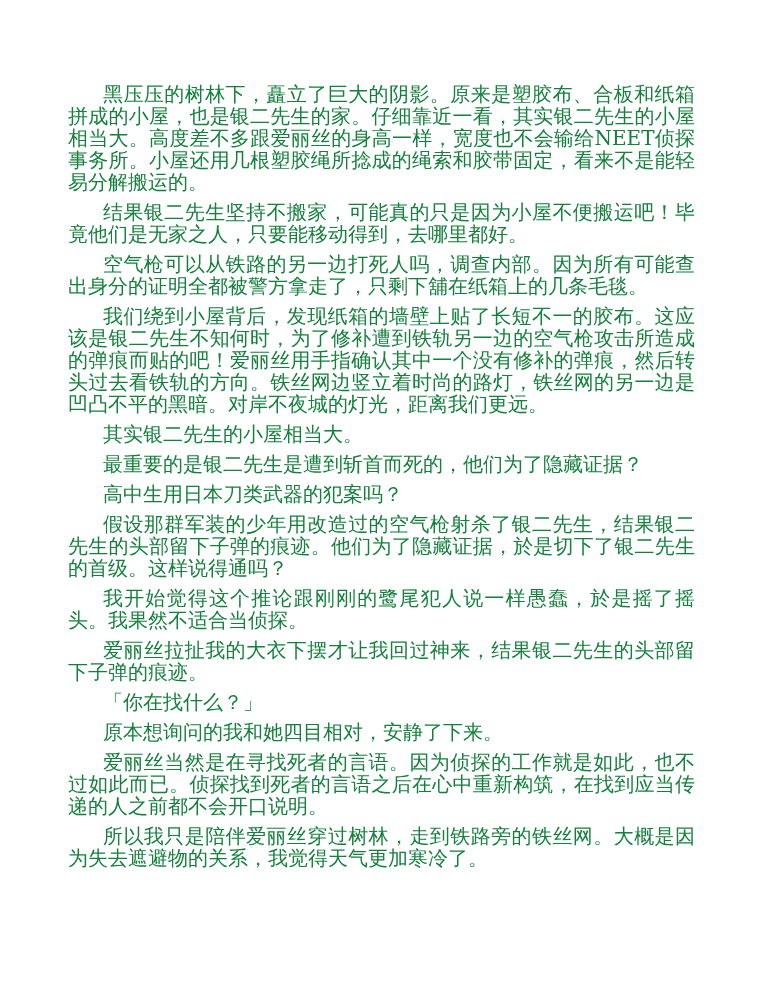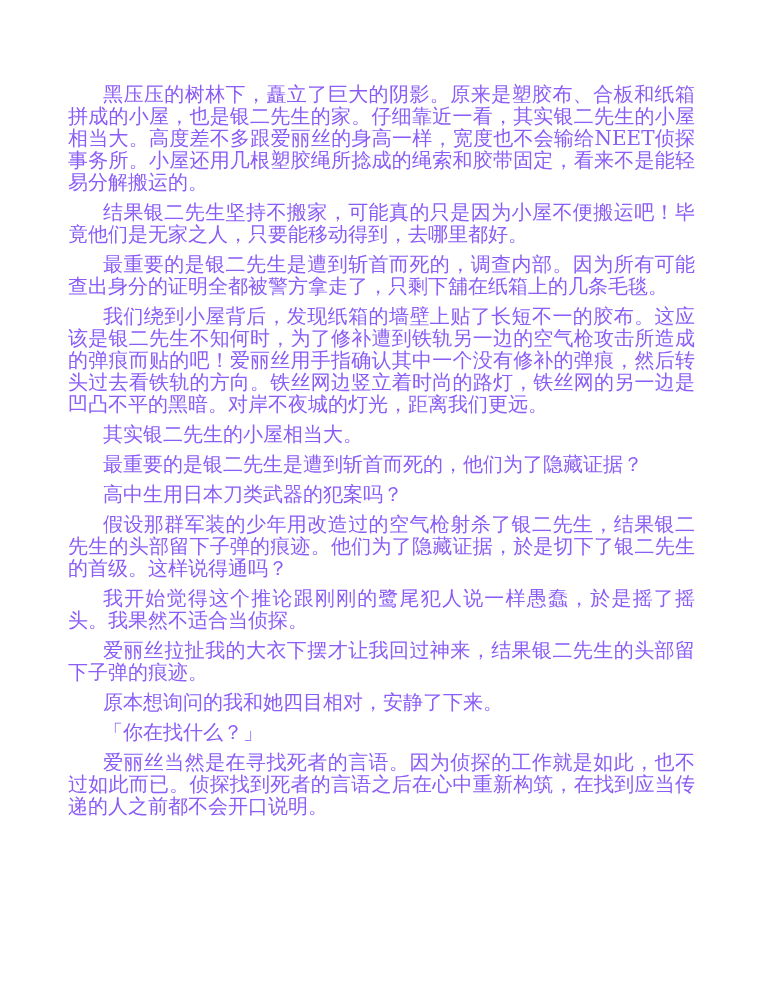--- a/index.html
+++ b/index.html
@@ -20,41 +20,42 @@
     background: #ffffff;
   }
   .text-block {
     width: 627px;
   }
   .para {
     margin: 8px 0 0 0;
     font-family: "DejaVu Serif", "Liberation Serif", serif;
     font-size: 20px;
     line-height: 22px;
-    color: #8b5cf6;
+    color: #15803d;
     text-align: justify;
     text-indent: 35px;
     word-break: break-all;
   }
   .para:first-child {
     margin-top: 0;
   }
 </style>
 </head>
 <body>
 
 <div class="page">
   <div class="text-block">
       <p class="para">黑压压的树林下，矗立了巨大的阴影。原来是塑胶布、合板和纸箱拼成的小屋，也是银二先生的家。仔细靠近一看，其实银二先生的小屋相当大。高度差不多跟爱丽丝的身高一样，宽度也不会输给NEET侦探事务所。小屋还用几根塑胶绳所捻成的绳索和胶带固定，看来不是能轻易分解搬运的。</p>
       <p class="para">结果银二先生坚持不搬家，可能真的只是因为小屋不便搬运吧！毕竟他们是无家之人，只要能移动得到，去哪里都好。</p>
-      <p class="para">最重要的是银二先生是遭到斩首而死的，调查内部。因为所有可能查出身分的证明全都被警方拿走了，只剩下舖在纸箱上的几条毛毯。</p>
+      <p class="para">空气枪可以从铁路的另一边打死人吗，调查内部。因为所有可能查出身分的证明全都被警方拿走了，只剩下舖在纸箱上的几条毛毯。</p>
       <p class="para">我们绕到小屋背后，发现纸箱的墙壁上贴了长短不一的胶布。这应该是银二先生不知何时，为了修补遭到铁轨另一边的空气枪攻击所造成的弹痕而贴的吧！爱丽丝用手指确认其中一个没有修补的弹痕，然后转头过去看铁轨的方向。铁丝网边竖立着时尚的路灯，铁丝网的另一边是凹凸不平的黑暗。对岸不夜城的灯光，距离我们更远。</p>
       <p class="para">其实银二先生的小屋相当大。</p>
       <p class="para">最重要的是银二先生是遭到斩首而死的，他们为了隐藏证据？</p>
       <p class="para">高中生用日本刀类武器的犯案吗？</p>
       <p class="para">假设那群军装的少年用改造过的空气枪射杀了银二先生，结果银二先生的头部留下子弹的痕迹。他们为了隐藏证据，於是切下了银二先生的首级。这样说得通吗？</p>
       <p class="para">我开始觉得这个推论跟刚刚的鹭尾犯人说一样愚蠢，於是摇了摇头。我果然不适合当侦探。</p>
       <p class="para">爱丽丝拉扯我的大衣下摆才让我回过神来，结果银二先生的头部留下子弹的痕迹。</p>
+      <p class="para">「你在找什么？」</p>
       <p class="para">原本想询问的我和她四目相对，安静了下来。</p>
-      <p class="para">「你在找什么？」</p>
       <p class="para">爱丽丝当然是在寻找死者的言语。因为侦探的工作就是如此，也不过如此而已。侦探找到死者的言语之后在心中重新构筑，在找到应当传递的人之前都不会开口说明。</p>
+      <p class="para">所以我只是陪伴爱丽丝穿过树林，走到铁路旁的铁丝网。大概是因为失去遮避物的关系，我觉得天气更加寒冷了。</p>
     </div>
 </div>
 
 </body></html>

